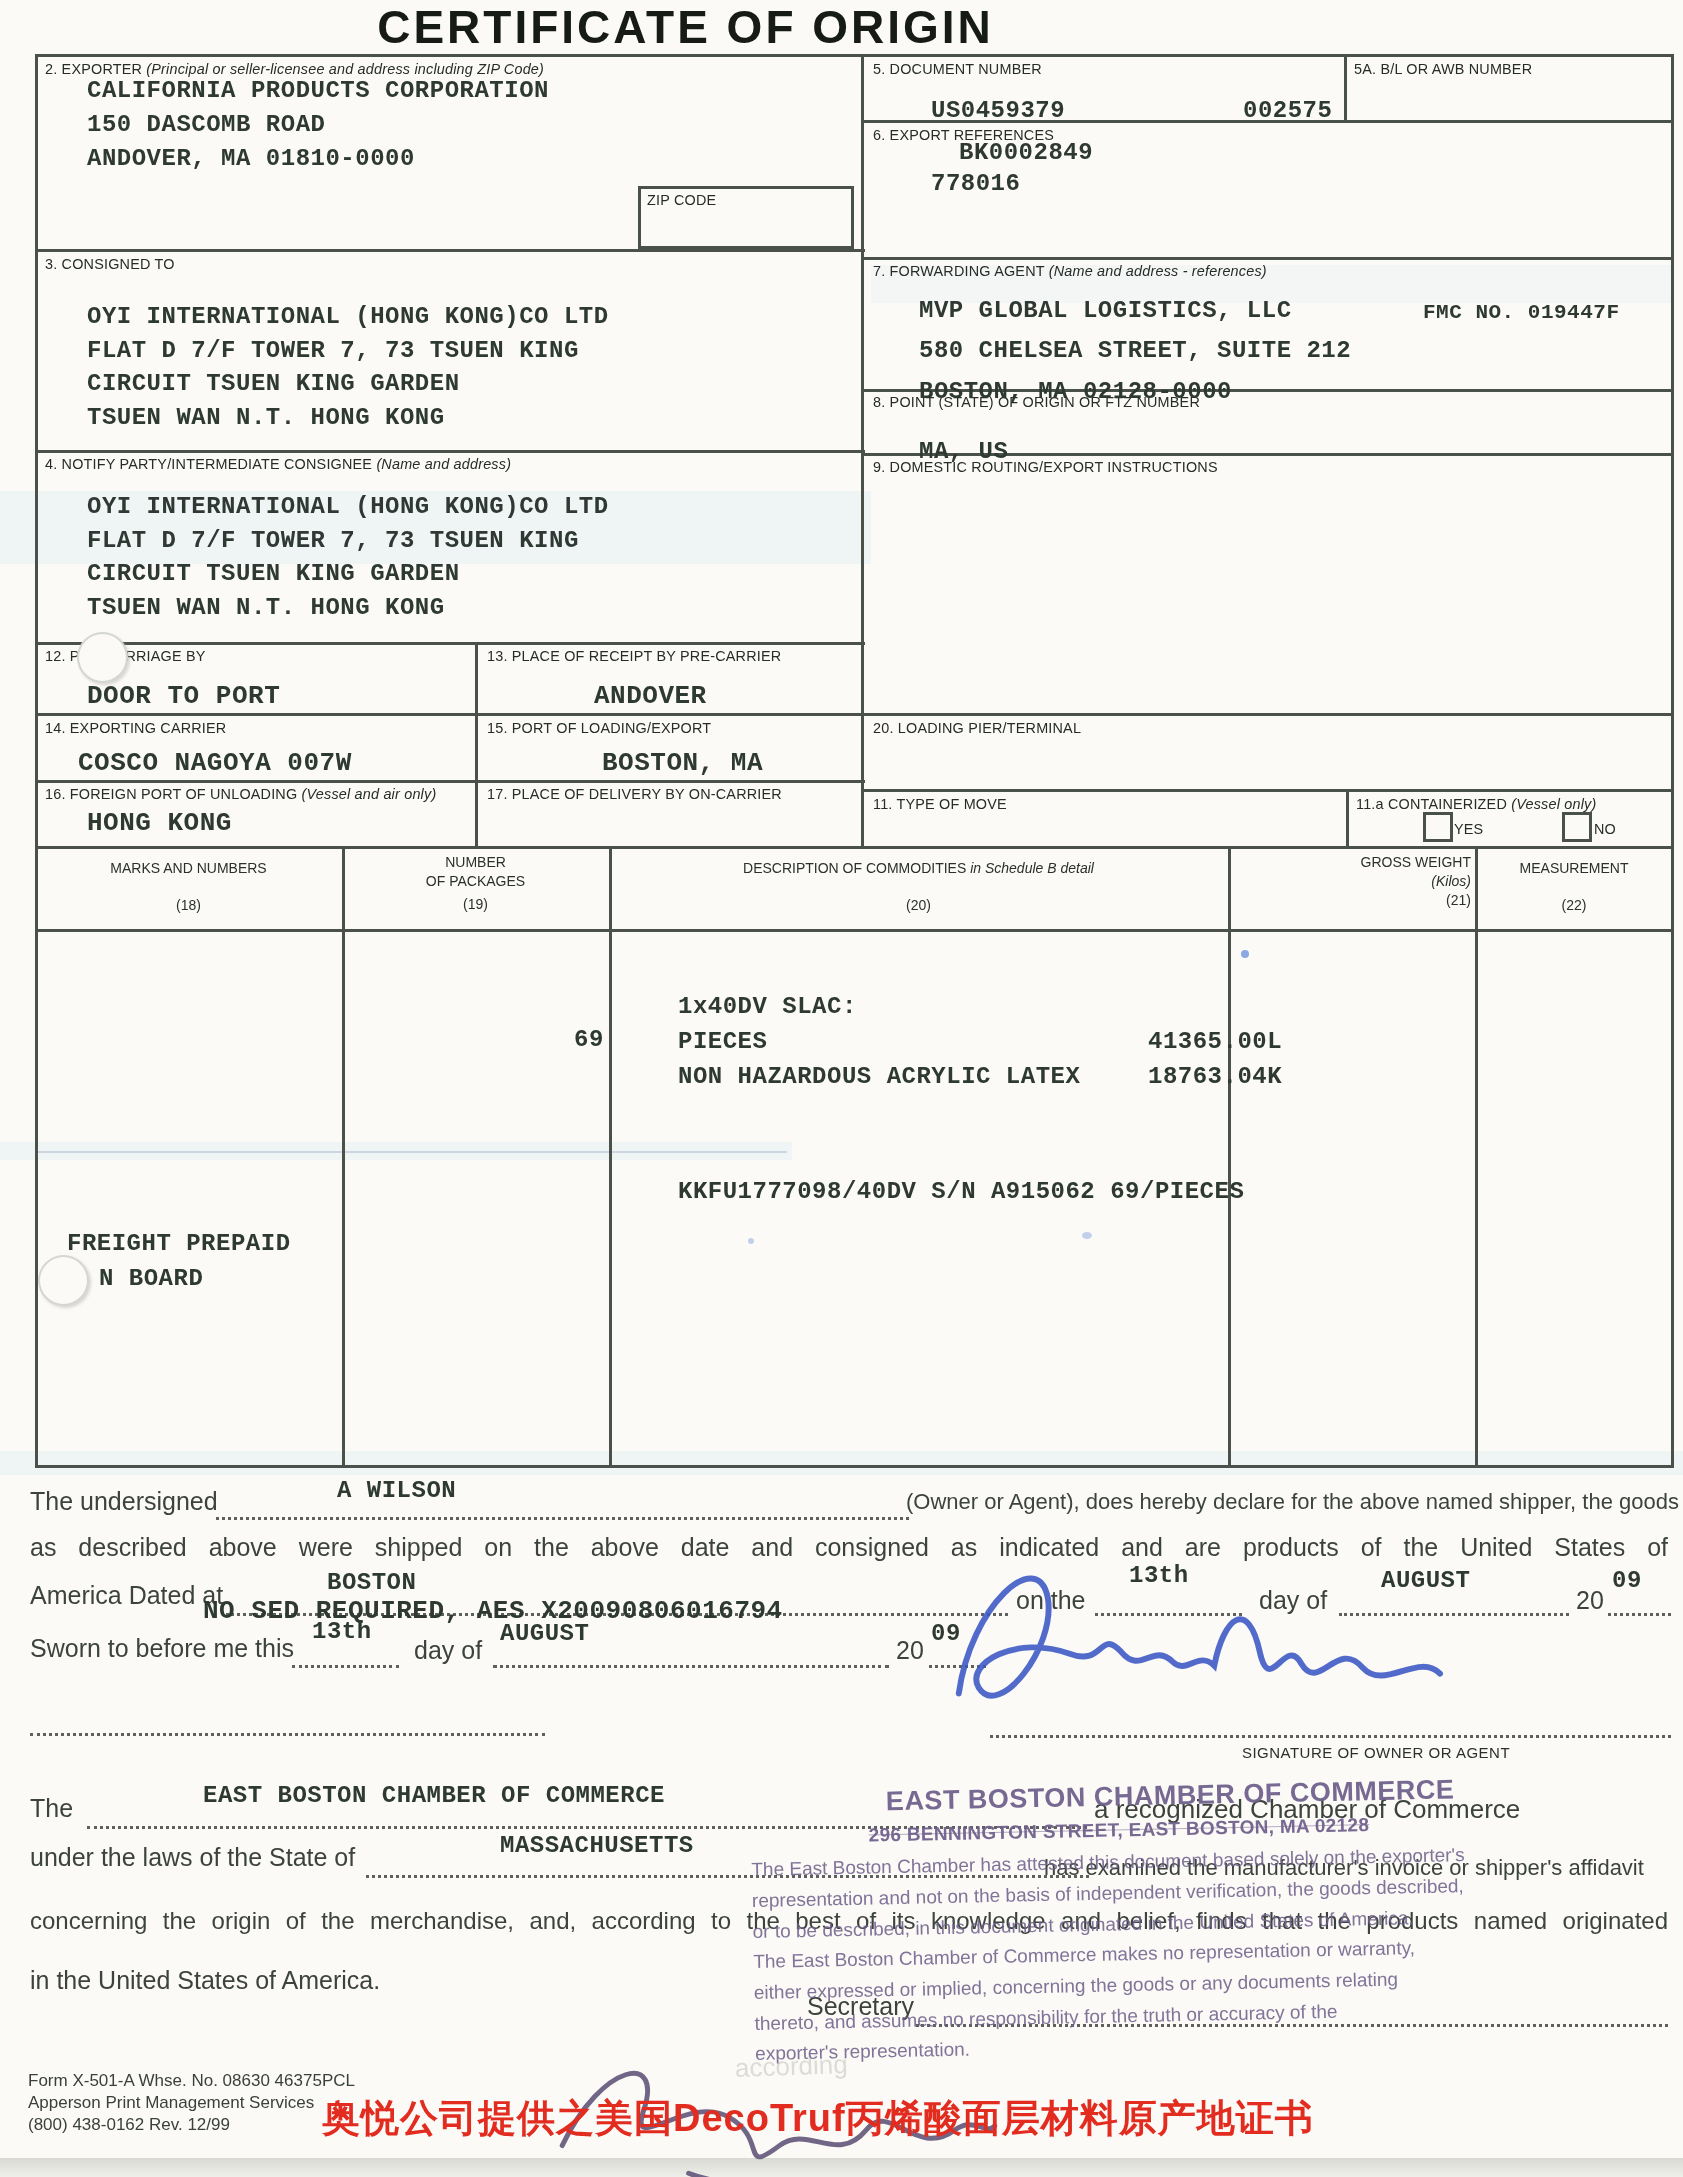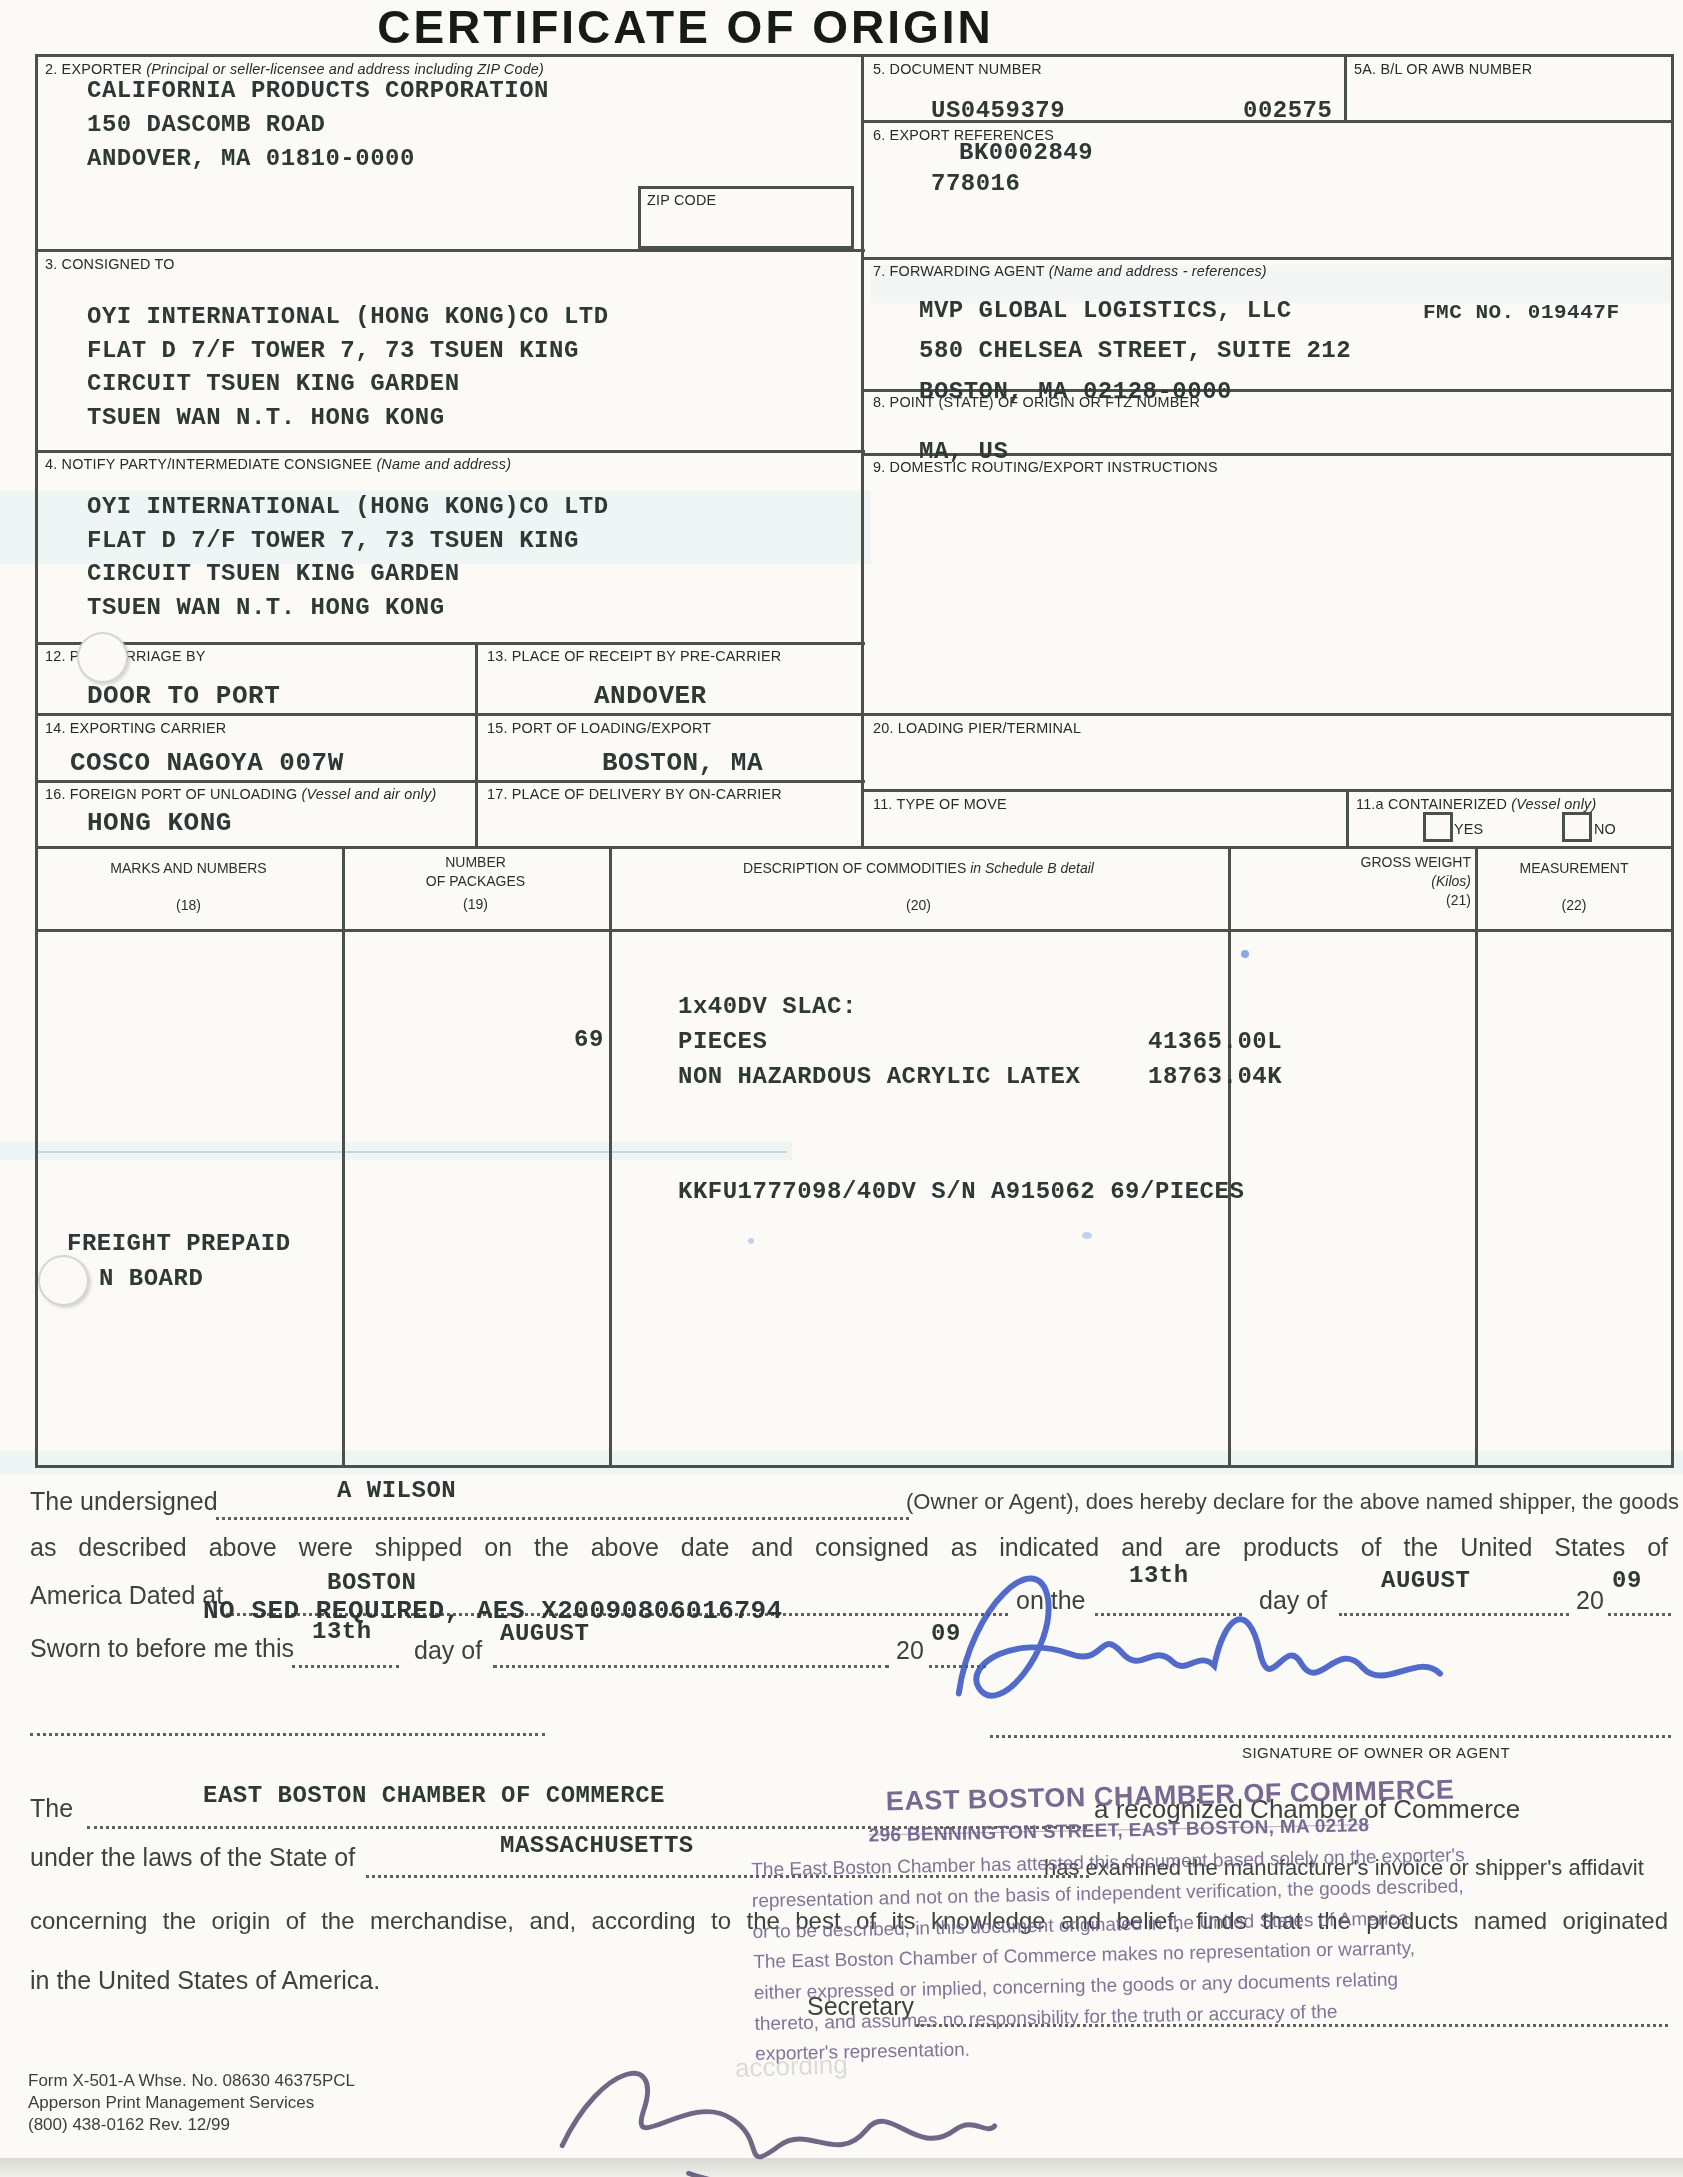--- a/index.html
+++ b/index.html
@@ -136,21 +136,21 @@
   <div class="typed" style="left:919px;top:378px;">BOSTON, MA 02128-0000</div>
   <div class="typed" style="left:919px;top:438px;">MA, US</div>
 
   <div class="typed" style="left:87px;top:493px;">OYI INTERNATIONAL (HONG KONG)CO LTD</div>
   <div class="typed" style="left:87px;top:527px;">FLAT D 7/F TOWER 7, 73 TSUEN KING</div>
   <div class="typed" style="left:87px;top:560px;">CIRCUIT TSUEN KING GARDEN</div>
   <div class="typed" style="left:87px;top:594px;">TSUEN WAN N.T. HONG KONG</div>
 
   <div class="typed lg" style="left:87px;top:681px;">DOOR TO PORT</div>
   <div class="typed lg" style="left:594px;top:681px;">ANDOVER</div>
-  <div class="typed lg" style="left:70px;top:748px;">COSCO NAGOYA 007W</div>
+  <div class="typed lg" style="left:78px;top:748px;">COSCO NAGOYA 007W</div>
   <div class="typed lg" style="left:602px;top:748px;">BOSTON, MA</div>
   <div class="typed lg" style="left:87px;top:808px;">HONG KONG</div>
 
   <div class="hdr" style="left:40px;top:859px;width:297px;">
     <div>MARKS AND NUMBERS</div>
     <div style="margin-top:18px;">(18)</div>
   </div>
   <div class="hdr" style="left:347px;top:853px;width:257px;">
     <div>NUMBER</div>
     <div>OF PACKAGES</div>
@@ -257,15 +257,16 @@
   <div class="hole" style="left:77px;top:632px;width:51px;height:51px;"></div>
   <div class="hole" style="left:38px;top:1255px;width:51px;height:51px;"></div>
 
   <div class="mark" style="left:1241px;top:950px;width:8px;height:8px;"></div>
   <div class="mark" style="left:1082px;top:1232px;width:10px;height:7px;opacity:.5;"></div>
   <div class="mark" style="left:748px;top:1238px;width:6px;height:6px;opacity:.5;"></div>
 
   <div class="foot" style="left:28px;top:2071px;">Form X-501-A  Whse. No. 08630  46375PCL</div>
   <div class="foot" style="left:28px;top:2093px;">Apperson Print Management Services</div>
   <div class="foot" style="left:28px;top:2115px;">(800) 438-0162  Rev. 12/99</div>
+  <div class="red" style="left:322px;top:2093px;">奥悦公司提供之美国DecoTruf丙烯酸面层材料原产地证书</div>
 
 </div>
 
 
 </body></html>

